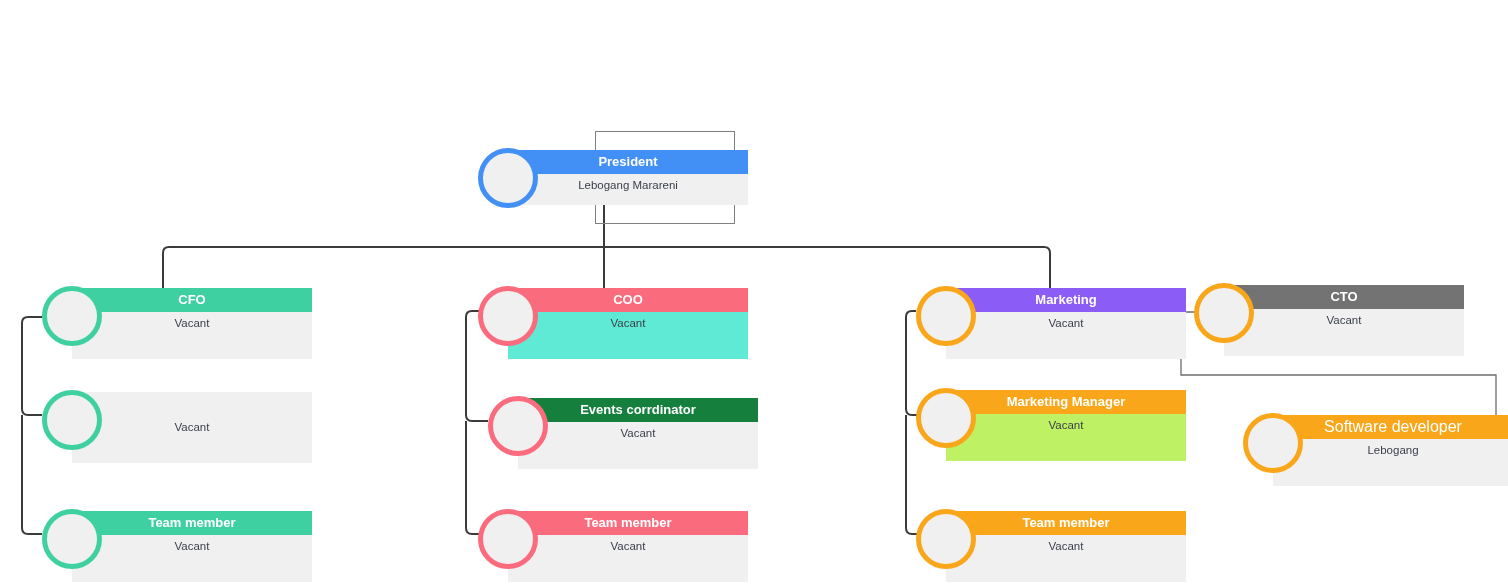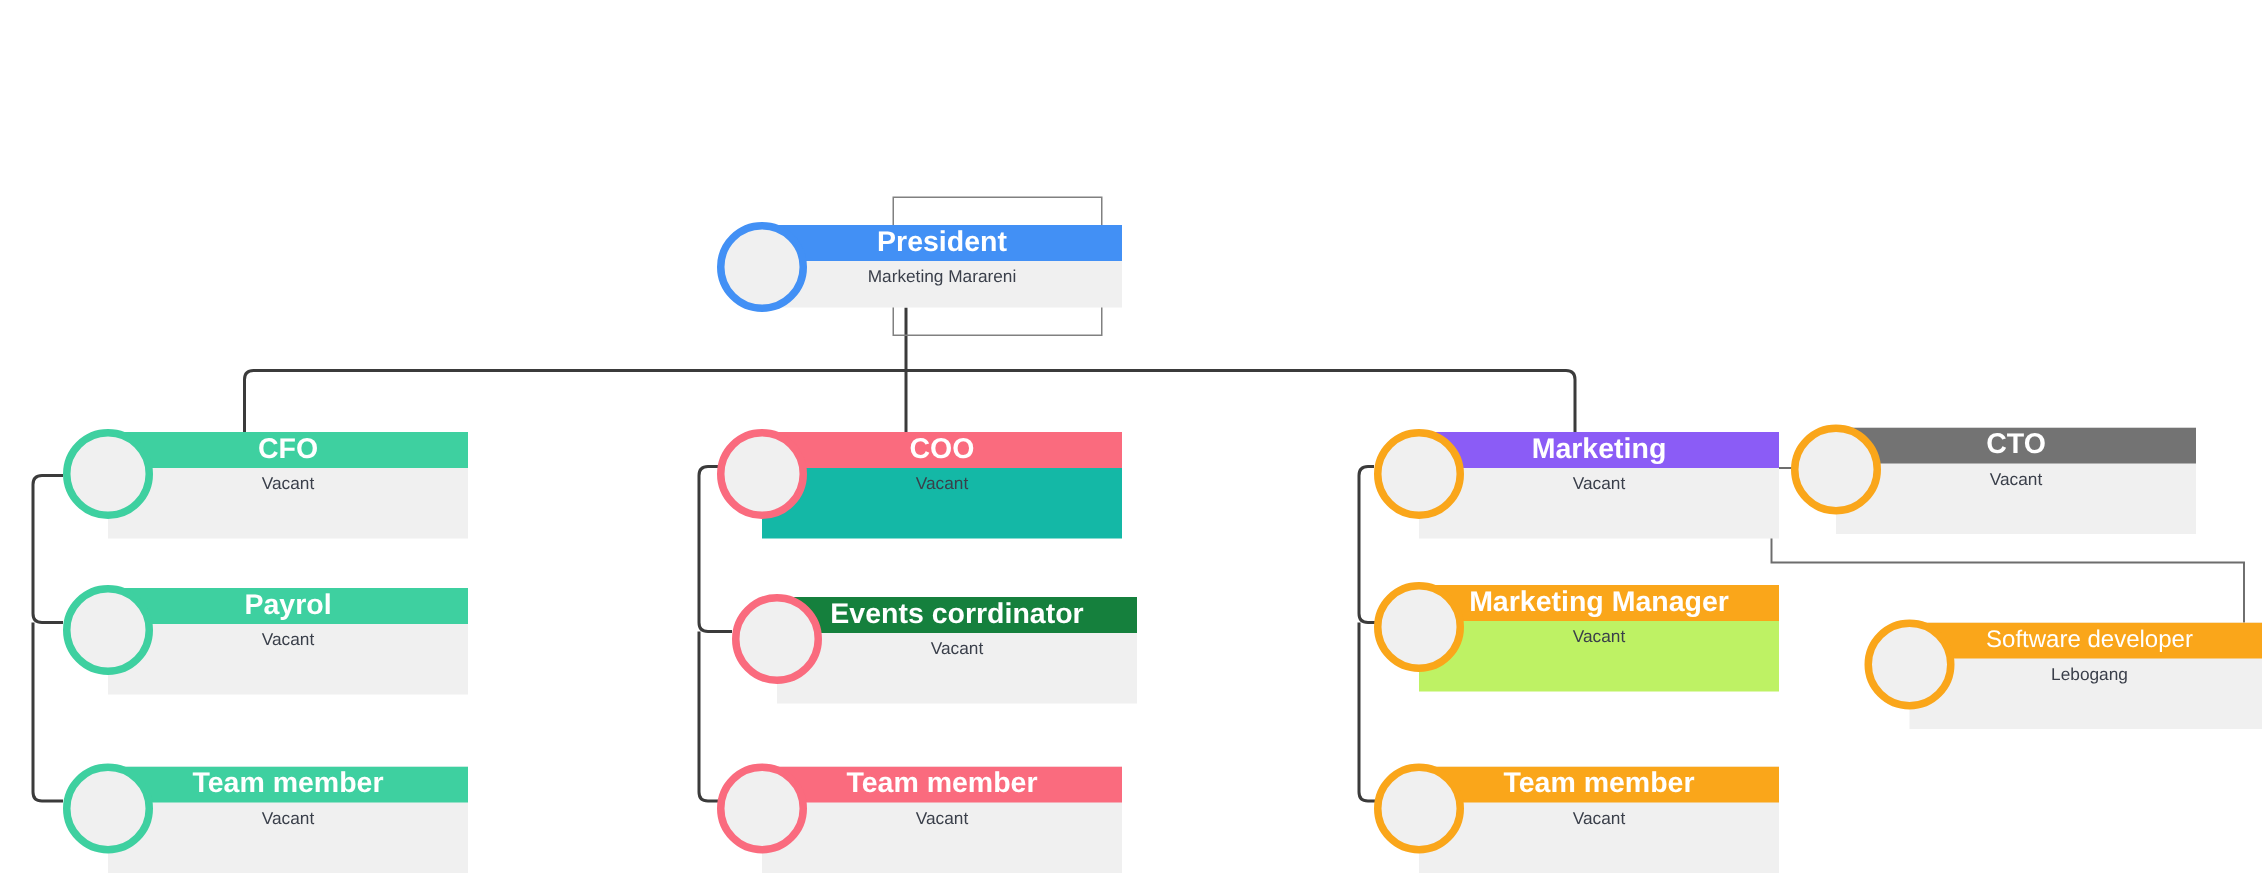--- a/index.html
+++ b/index.html
@@ -45,21 +45,21 @@
   }
   .node .hdr {
     position: absolute;
     left: 0;
     top: 0;
     right: 0;
     height: 24px;
     line-height: 24px;
     text-align: center;
     color: #ffffff;
-    font-size: 19px;
+    font-size: 13px;
     font-weight: bold;
     white-space: nowrap;
     overflow: hidden;
   }
   .node .sub {
     position: absolute;
     left: 0;
     top: 24px;
     right: 0;
     height: 22px;
@@ -122,47 +122,46 @@
 
     <path d="M 1196 312 L 1181 312 L 1181 375 L 1496 375 L 1496 443 L 1483 443" fill="none" stroke="#6d6d6d" stroke-width="1.3"></path>
   </svg>
 
   <div class="sel-rect" style="left:595px; top:131px; width:138px; height:91px;"></div>
 
   <div id="nodes">
       <div class="node n-root" style="left: 478px; top: 150px; width: 270px; z-index: 2;">
         <div class="card" style="background: rgb(240, 240, 240);">
           <div class="hdr" style="background: rgb(66, 144, 245);">President</div>
-          <div class="sub">Marketing Marareni</div>
+          <div class="sub">Lebogang Marareni</div>
         </div>
         <div class="avatar" style="border-color: rgb(66, 144, 245); top: -2px;"></div>
       </div>
       <div class="node n-std" style="left: 42px; top: 288px; width: 270px; z-index: 2;">
         <div class="card" style="background: rgb(240, 240, 240);">
           <div class="hdr" style="background: rgb(62, 208, 160);">CFO</div>
           <div class="sub">Vacant</div>
         </div>
         <div class="avatar" style="border-color: rgb(62, 208, 160); top: -2px;"></div>
       </div>
       <div class="node n-std" style="left: 42px; top: 392px; width: 270px; z-index: 2;">
         <div class="card" style="background: rgb(240, 240, 240);">
-          <div class="hdr" style="background: rgb(62, 208, 160);">Payrol</div>
           <div class="sub">Vacant</div>
         </div>
         <div class="avatar" style="border-color: rgb(62, 208, 160); top: -2px;"></div>
       </div>
       <div class="node n-std" style="left: 42px; top: 511px; width: 270px; z-index: 2;">
         <div class="card" style="background: rgb(240, 240, 240);">
           <div class="hdr" style="background: rgb(62, 208, 160);">Team member</div>
           <div class="sub">Vacant</div>
         </div>
         <div class="avatar" style="border-color: rgb(62, 208, 160); top: -2px;"></div>
       </div>
       <div class="node n-std" style="left: 478px; top: 288px; width: 270px; z-index: 2;">
-        <div class="card" style="background: #14b8a6; text-decoration: underline;">
+        <div class="card" style="background: #5eead4; text-decoration: underline;">
           <div class="hdr" style="background: rgb(250, 107, 126);">COO</div>
           <div class="sub">Vacant</div>
         </div>
         <div class="avatar" style="border-color: rgb(250, 107, 126); top: -2px;"></div>
       </div>
       <div class="node n-std" style="left: 488px; top: 398px; width: 270px; z-index: 2;">
         <div class="card" style="background: rgb(240, 240, 240);">
           <div class="hdr" style="background: #15803d;">Events corrdinator</div>
           <div class="sub">Vacant</div>
         </div>

